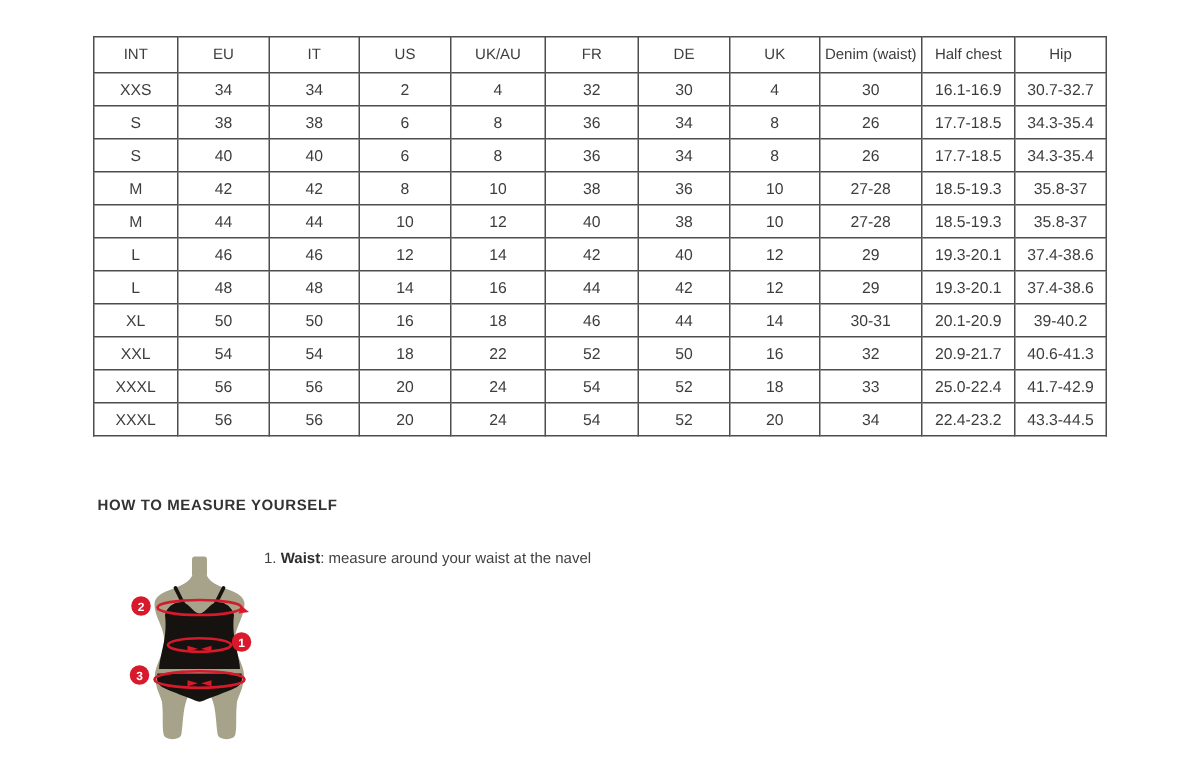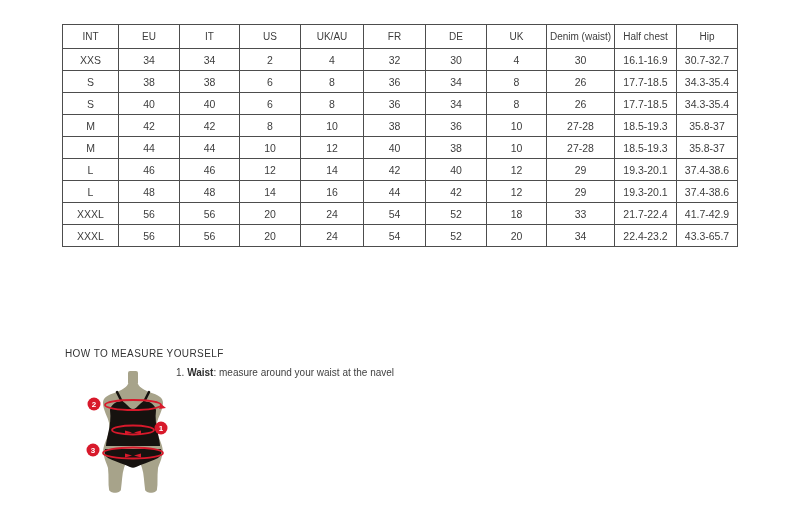--- a/index.html
+++ b/index.html
@@ -12,22 +12,22 @@
     border-collapse:collapse; table-layout:fixed;
   }
   .size-table th, .size-table td {
     border:1px solid #4d4d4d; text-align:center; vertical-align:middle;
     padding:0; white-space:nowrap; color:#3d3d3d; font-weight:400;
     overflow:hidden;
   }
   .size-table th { height:23px; font-size:10px;margin-left:29px; }
   .size-table td { height:21px; font-size:10.5px; }
   .measure-title {
-    position:absolute; left:65px; top:348px;
-    font-size:10px; font-weight:normal; color:#333333; letter-spacing:0.4px;
+    position:absolute; left:65px; top:332px;
+    font-size:10px; font-weight:bold; color:#333333; letter-spacing:0.4px;
   }
   .measure-steps {
     position:absolute; left:176px; top:368px;
     font-size:10px; color:#424242;
   }
   .measure-steps .step { height:10px; line-height:10px; margin-bottom:6px; white-space:nowrap; }
   .measure-steps .step strong { color:#2e2e2e; }
   .diagram {
     position:absolute; left:80px; top:369px; width:100px; height:126px;
   }
@@ -150,44 +150,70 @@
         <td>14</td>
         <td>16</td>
         <td>44</td>
         <td>42</td>
         <td>12</td>
         <td>29</td>
         <td>19.3-20.1</td>
         <td>37.4-38.6</td>
       </tr>
       <tr>
+        <td>XL</td>
+        <td>50</td>
+        <td>50</td>
+        <td>16</td>
+        <td>18</td>
+        <td>46</td>
+        <td>44</td>
+        <td>14</td>
+        <td>30-31</td>
+        <td>20.1-20.9</td>
+        <td>39-40.2</td>
+      </tr>
+      <tr>
+        <td>XXL</td>
+        <td>54</td>
+        <td>54</td>
+        <td>18</td>
+        <td>22</td>
+        <td>52</td>
+        <td>50</td>
+        <td>16</td>
+        <td>32</td>
+        <td>20.9-21.7</td>
+        <td>40.6-41.3</td>
+      </tr>
+      <tr>
         <td>XXXL</td>
         <td>56</td>
         <td>56</td>
         <td>20</td>
         <td>24</td>
         <td>54</td>
         <td>52</td>
         <td>18</td>
         <td>33</td>
-        <td>21.7-22.4</td>
+        <td>25.0-22.4</td>
         <td>41.7-42.9</td>
       </tr>
       <tr>
         <td>XXXL</td>
         <td>56</td>
         <td>56</td>
         <td>20</td>
         <td>24</td>
         <td>54</td>
         <td>52</td>
         <td>20</td>
         <td>34</td>
         <td>22.4-23.2</td>
-        <td>43.3-65.7</td>
+        <td>43.3-44.5</td>
       </tr>
     </tbody>
 </table>
 
 <div class="measure-title">HOW TO MEASURE YOURSELF</div>
 
 <svg class="diagram" viewBox="0 0 100 126" xmlns="http://www.w3.org/2000/svg">
   <g>
     <rect x="48" y="2" width="10" height="14" rx="2" fill="#a7a38a"></rect>
     <path fill="#a7a38a" d="

